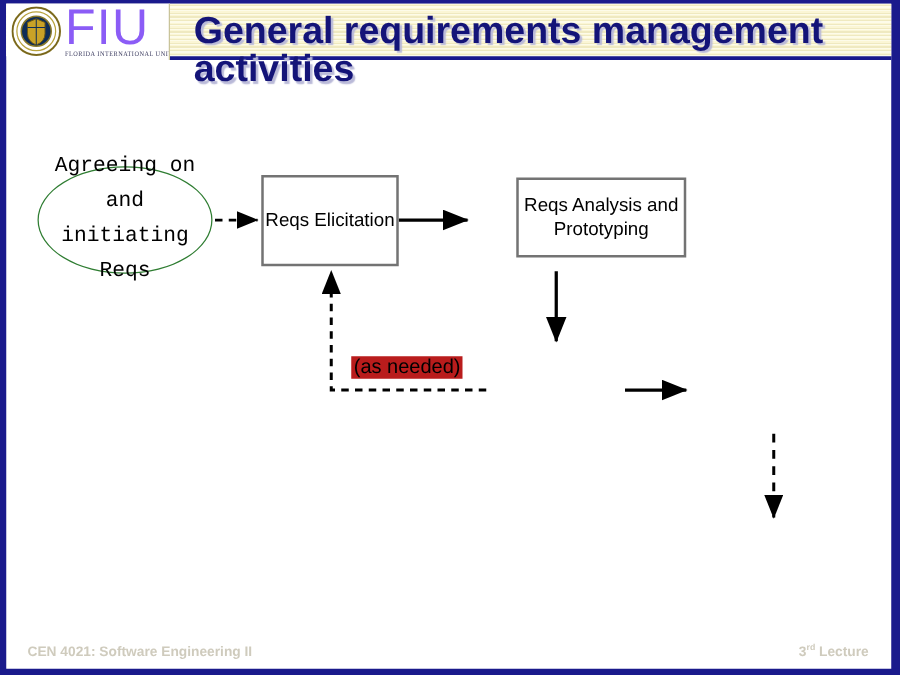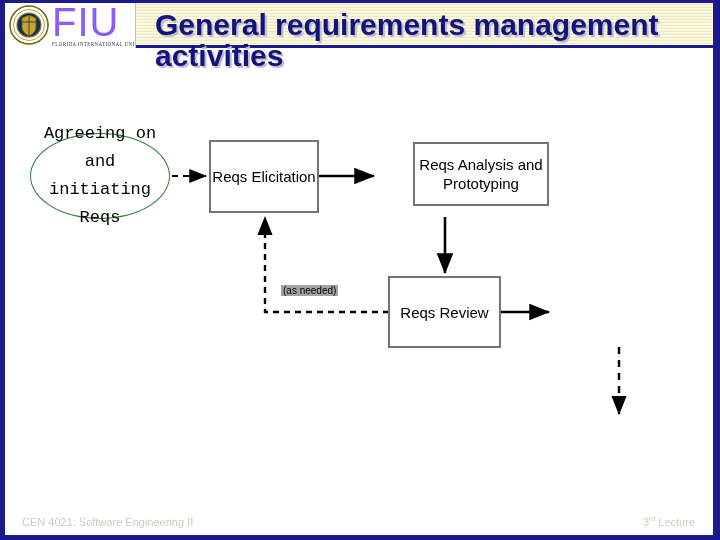--- a/index.html
+++ b/index.html
@@ -139,41 +139,42 @@
     justify-content: center;
     text-align: center;
     font-size: 17px;
     color: #000000;
     line-height: 28px;
     z-index: 3;
     font-family: Liberation Mono, monospace;
   }
   .edge-label {
     position: absolute;
-    font-size: 10px;
+    font-size: 16px;
     color: #000000;
     white-space: nowrap;
     z-index: 4;
-    background: #a3a3a3;
+    background: #b91c1c;
     padding: 0 2px;
   }
   .svg-edges {
     position: absolute;
     left: 0; top: 0;
     width: 720px; height: 540px;
     z-index: 2;
   }
 
   
   .footer-left, .footer-right {
     position: absolute;
     bottom: 12px;
     font-size: 11px;
     color: #cfcbbd;
     white-space: nowrap;
+    font-weight: bold;
   }
   .footer-left  { left: 22px; }
   .footer-right { right: 25px; }
   .footer-right sup { font-size: 7px; }
 </style>
 </head>
 <body>
 
 <div id="slide">
 
@@ -227,23 +228,20 @@
     </div>
 
     <div class="node-box" style="left:209px; top:140px; width:110px; height:73px;">
       <span>Reqs Elicitation</span>
     </div>
 
     <div class="node-box" style="left:377px; top:142px; width:136px; height:64px;margin-left:36px;">
       <span>Reqs Analysis and Prototyping</span>
     </div>
 
-    <div class="node-box" style="left:388px; top:276px; width:113px; height:72px;">
-      <span>Reqs Review</span>
-    </div>
 
 
 
     <div class="edge-label" style="left:281px; top:285px;">(as needed)</div>
   </div>
 
   <div class="footer-left">CEN 4021: Software Engineering II</div>
   <div class="footer-right"><span>3</span><sup>rd</sup><span> Lecture</span></div>
 
 </div>

